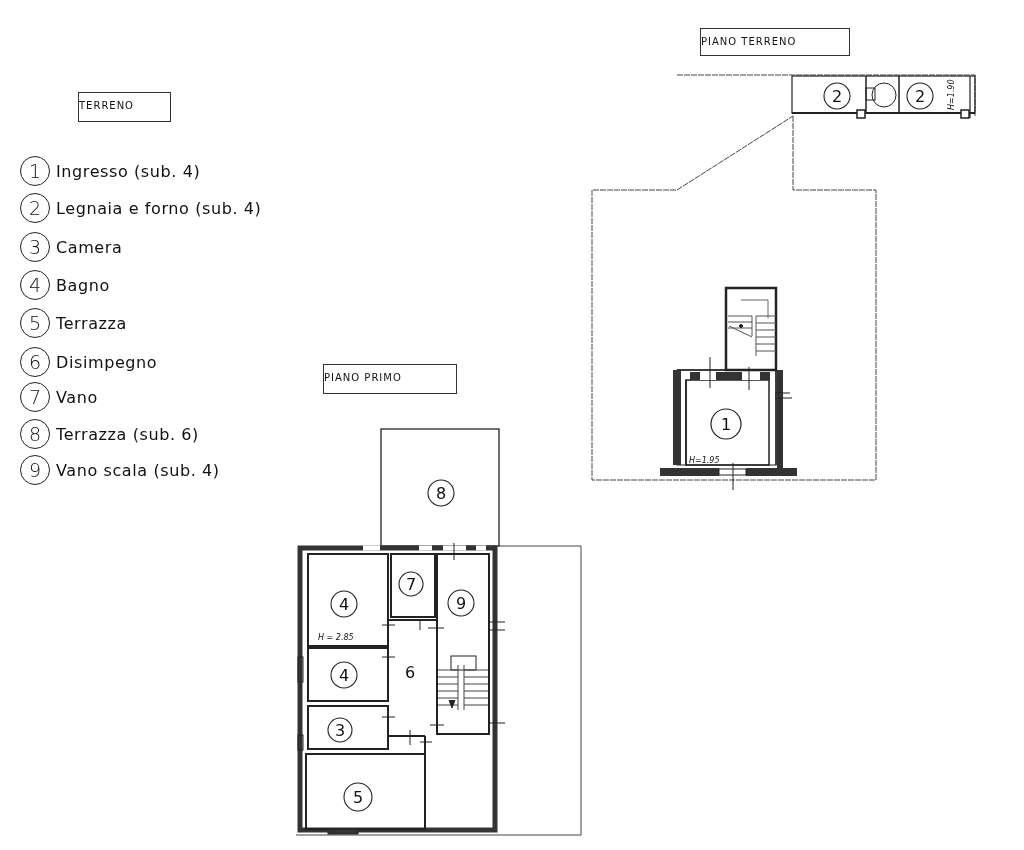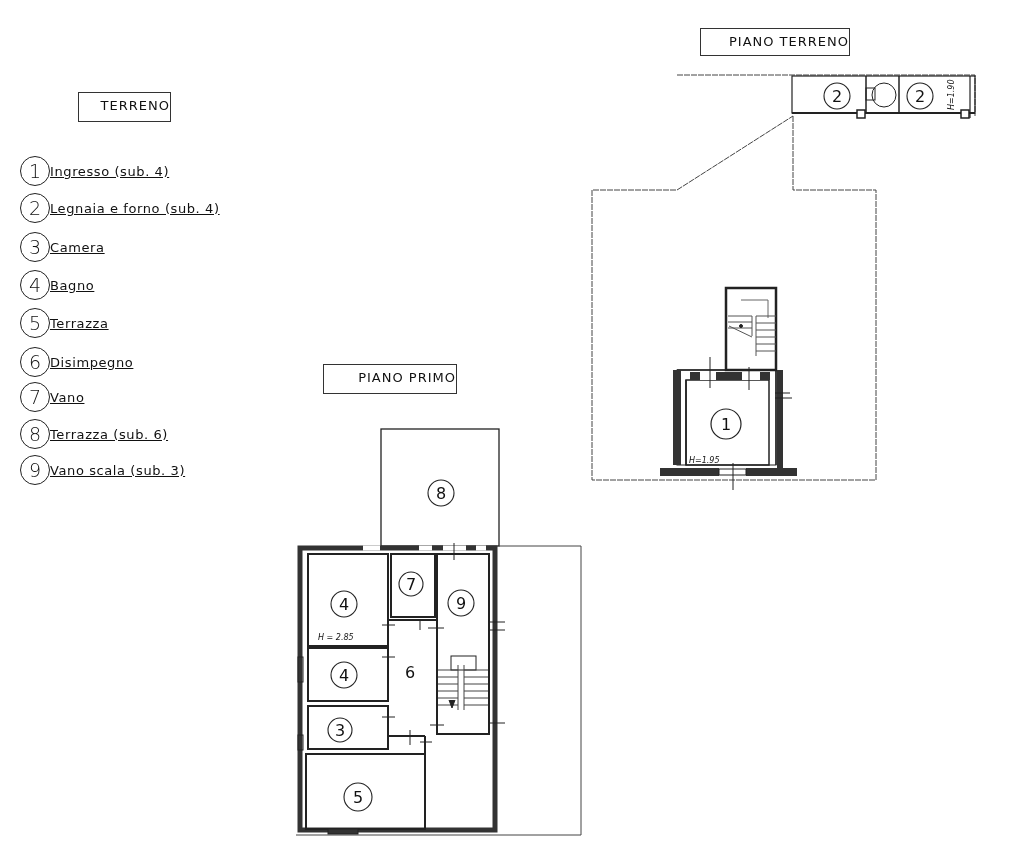--- a/index.html
+++ b/index.html
@@ -1,26 +1,26 @@
 <!DOCTYPE html>
 <html><head>
   <meta charset="utf-8">
   <style>
     html, body { margin: 0; padding: 0; background: #ffffff; }
     body { width: 1024px; height: 850px; position: relative; overflow: hidden;
            font-family: "DejaVu Sans Mono", monospace; color: #111; }
     .title-box { position: absolute; border: 1px solid #333; background: #fff;
-                 font-family: "DejaVu Sans", sans-serif; font-size: 13px; letter-spacing: 1px;
-                 text-align: right; line-height: 26px; color: #111; }
+                 font-family: "DejaVu Sans", sans-serif; font-size: 10px; letter-spacing: 1px;
+                 text-align: left; line-height: 26px; color: #111; }
     .legend-row { position: absolute; left: 20px; height: 32px; display: flex; align-items: center; }
     .legend-num { width: 28px; height: 28px; border: 1.3px solid #222; border-radius: 50%;
                   display: flex; align-items: center; justify-content: center;
                   font-family: "DejaVu Sans", sans-serif; font-size: 19px; font-weight: 300; color: #111; }
-    .legend-label { font-family: "DejaVu Sans", sans-serif; font-size: 13px;
-                    letter-spacing: 0.6px; color: #111; text-decoration: underline; }
+    .legend-label { margin-left: 6px; font-family: "DejaVu Sans", sans-serif; font-size: 16px;
+                    letter-spacing: 0.6px; color: #111; }
     svg { position: absolute; left: 0; top: 0; }
     .room-num { font-family: "DejaVu Sans", sans-serif; font-size: 16px; fill: #111; text-anchor: middle; dominant-baseline: central; }
     .h-label { font-family: "DejaVu Sans", sans-serif; font-size: 8px; fill: #111; font-style: italic; }
   </style>
 </head>
 <body>
 
 <div class="title-box" style="left:78px; top:92px; width:91px; height:28px;">TERRENO</div>
 
 <div>
@@ -51,21 +51,21 @@
   <div class="legend-row" style="top:381px;">
     <div class="legend-num">7</div>
     <div class="legend-label">Vano</div>
   </div>
   <div class="legend-row" style="top:418px;">
     <div class="legend-num">8</div>
     <div class="legend-label">Terrazza (sub. 6)</div>
   </div>
   <div class="legend-row" style="top:454px;">
     <div class="legend-num">9</div>
-    <div class="legend-label">Vano scala (sub. 3)</div>
+    <div class="legend-label">Vano scala (sub. 4)</div>
   </div>
 </div>
 
 <div class="title-box" style="left:700px; top:28px; width:148px; height:26px;">PIANO TERRENO</div>
 <div class="title-box" style="left:323px; top:364px; width:132px; height:28px;">PIANO PRIMO</div>
 
 <svg width="1024" height="850" viewBox="0 0 1024 850">
   <g fill="none" stroke="#222" stroke-width="1">
 
     <g>

